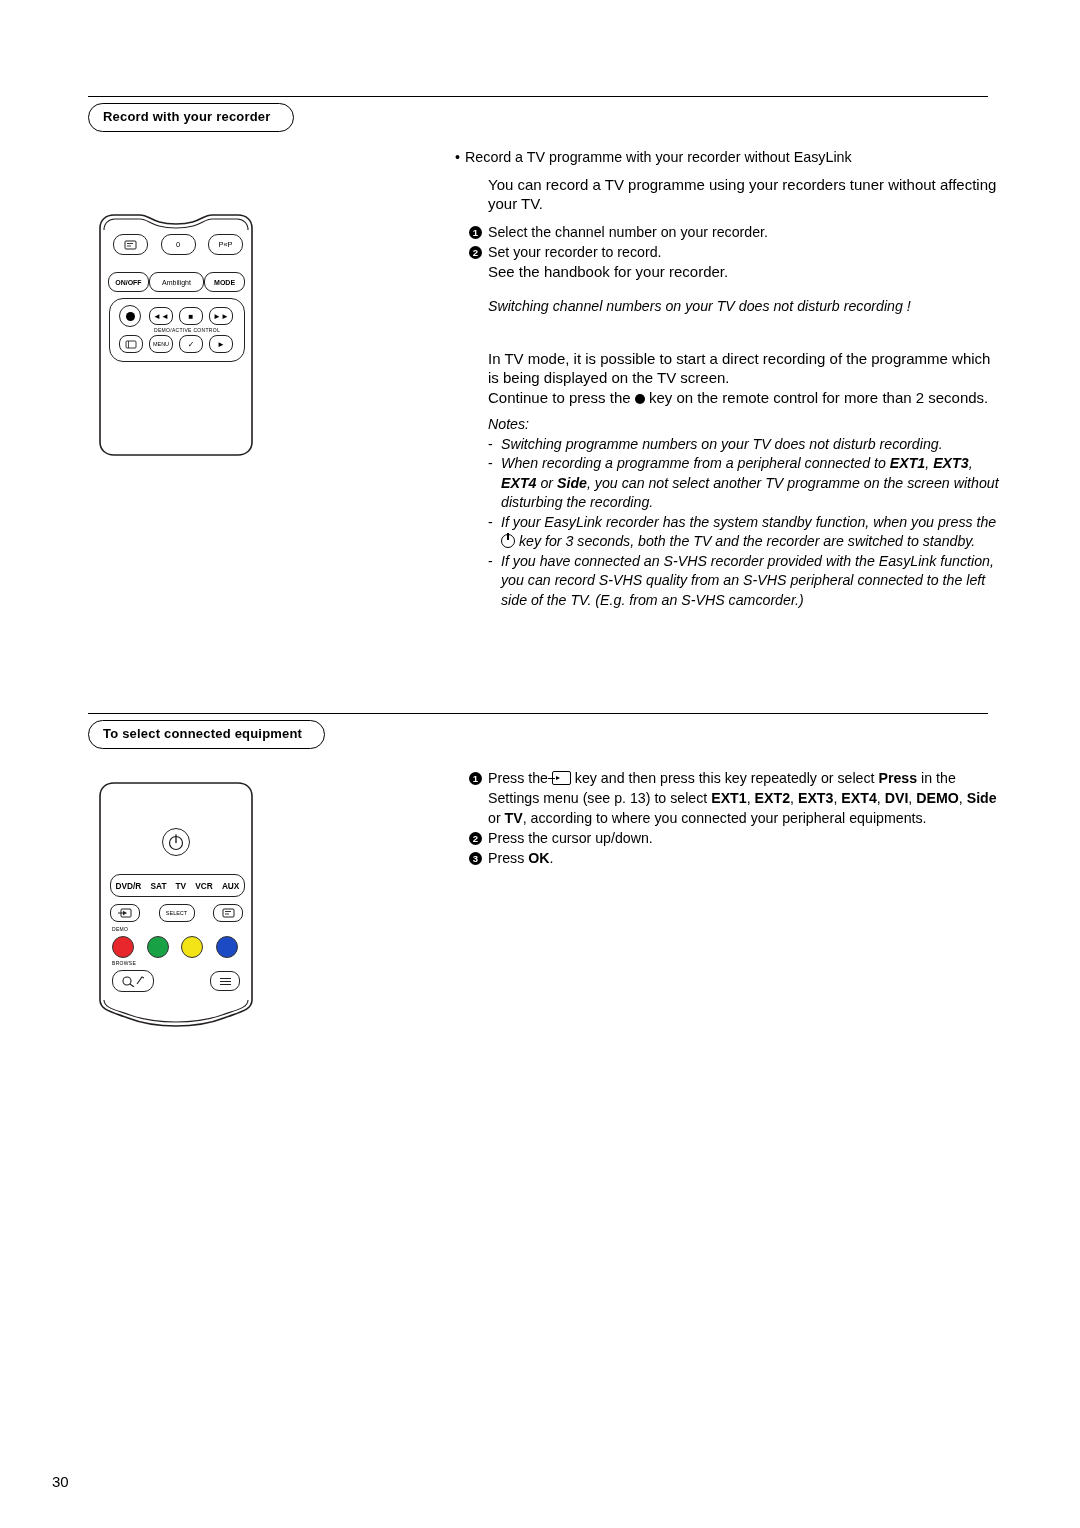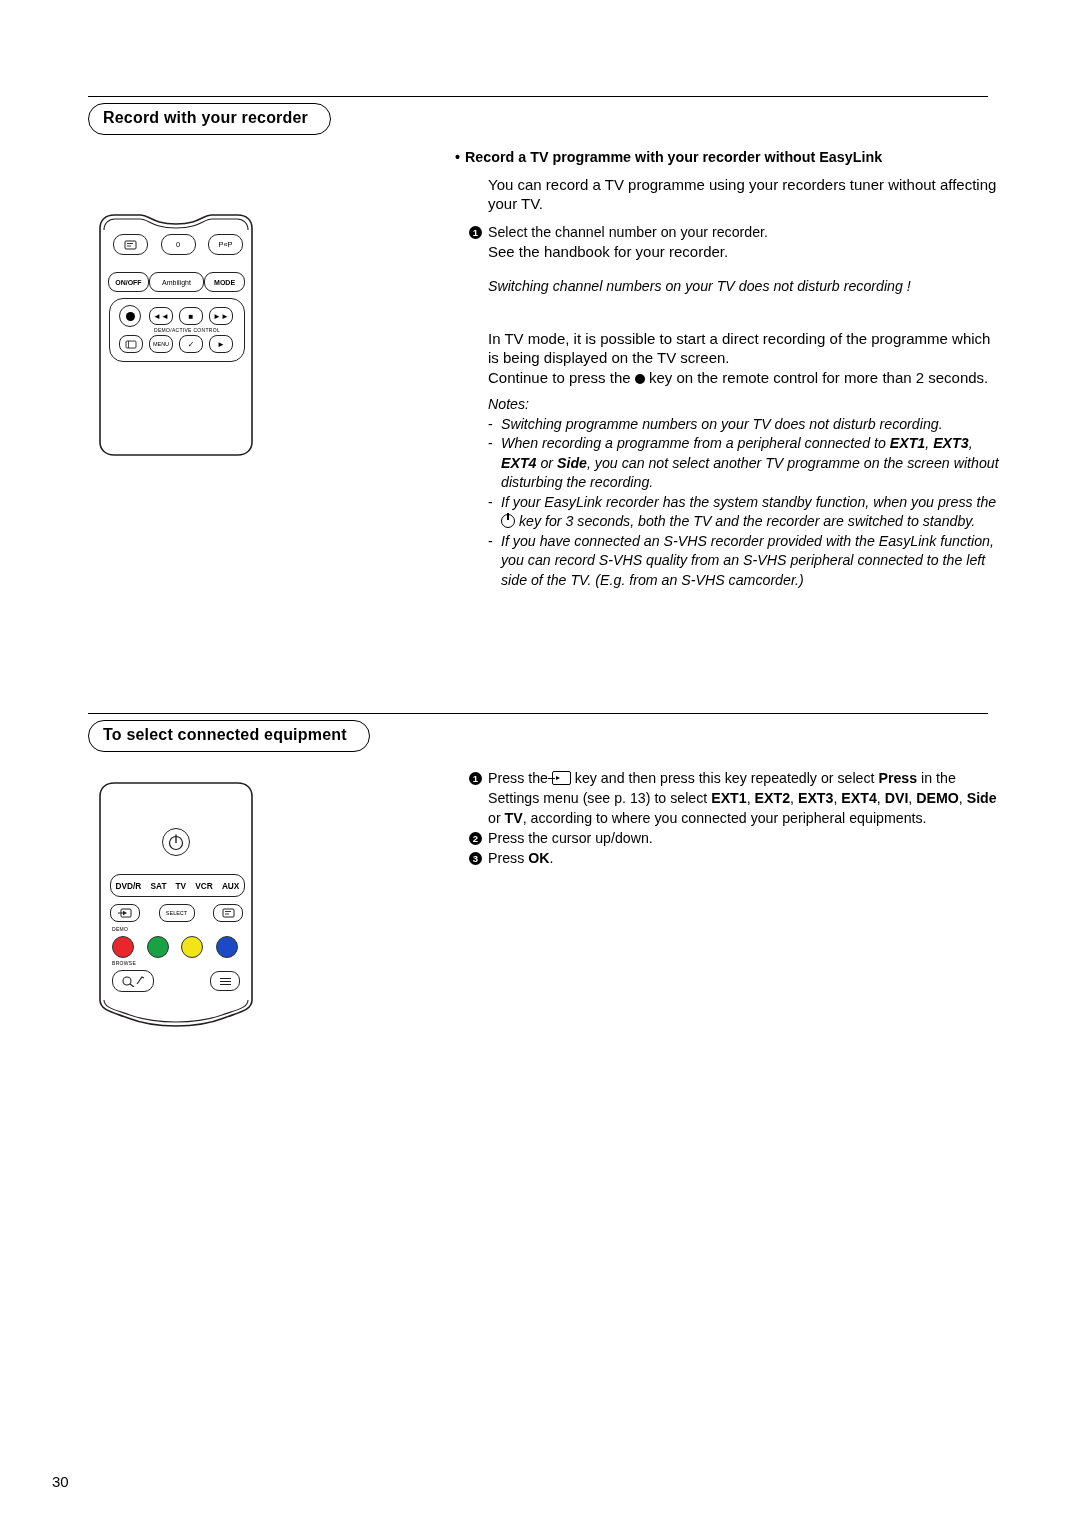--- a/index.html
+++ b/index.html
@@ -35,37 +35,37 @@
     height: 1px;
     background: #000;
   }
   .head-pill {
     position: absolute;
     left: 0;
     top: 7px;
     border: 1.6px solid #000;
     border-radius: 16px;
     padding: 5px 22px 7px 14px;
-    font-size: 16px;
+    font-size: 13px;
     font-weight: bold;
     letter-spacing: 0.2px;
     background: #fff;
     white-space: nowrap;
   }
 
   
   .col-right {
     position: absolute;
     left: 455px;
     width: 545px;
     font-size: 14.2px;
     line-height: 19.5px;
   }
   .bullet-head {
-    font-weight: bold;
+    font-weight: normal;
     font-size: 14.3px;
     margin: 0 0 7px 0;
   }
   .bullet-head .dot { margin-right: 5px; }
   .para {
     margin: 0 0 0 33px;
     font-size: 15px;
     line-height: 19.5px;
   }
   .italic-note {
@@ -366,20 +366,23 @@
       <span class="dot">•</span><span>Record a TV programme with your recorder without EasyLink</span>
     </div>
 
     <div class="para">You can record a TV programme using your recorders tuner without affecting your TV.</div>
 
     <div class="gap8"></div>
 
     <div class="step">
       <span class="numdot">1</span><span>Select the channel number on your recorder.</span>
     </div>
+    <div class="step">
+      <span class="numdot">2</span><span>Set your recorder to record.</span>
+    </div>
     <div class="para">See the handbook for your recorder.</div>
 
     <div class="gap16"></div>
 
     <div class="italic-note">Switching channel numbers on your TV does not disturb recording !</div>
 
     <div class="gap20"></div>
     <div class="gap12"></div>
 
 

